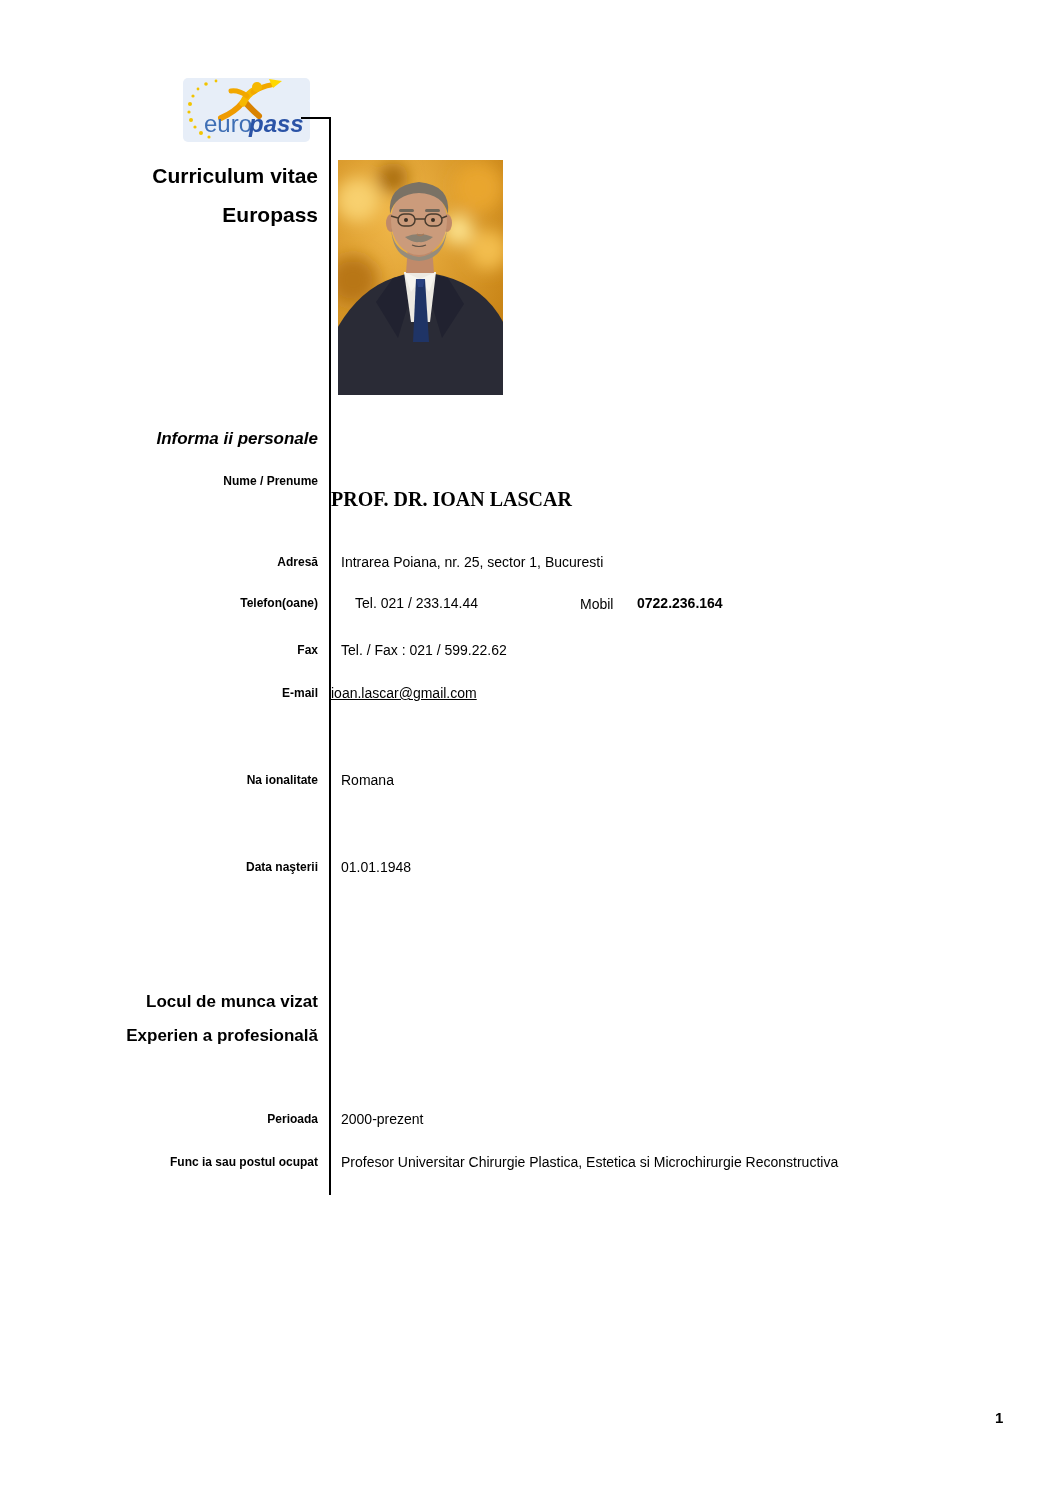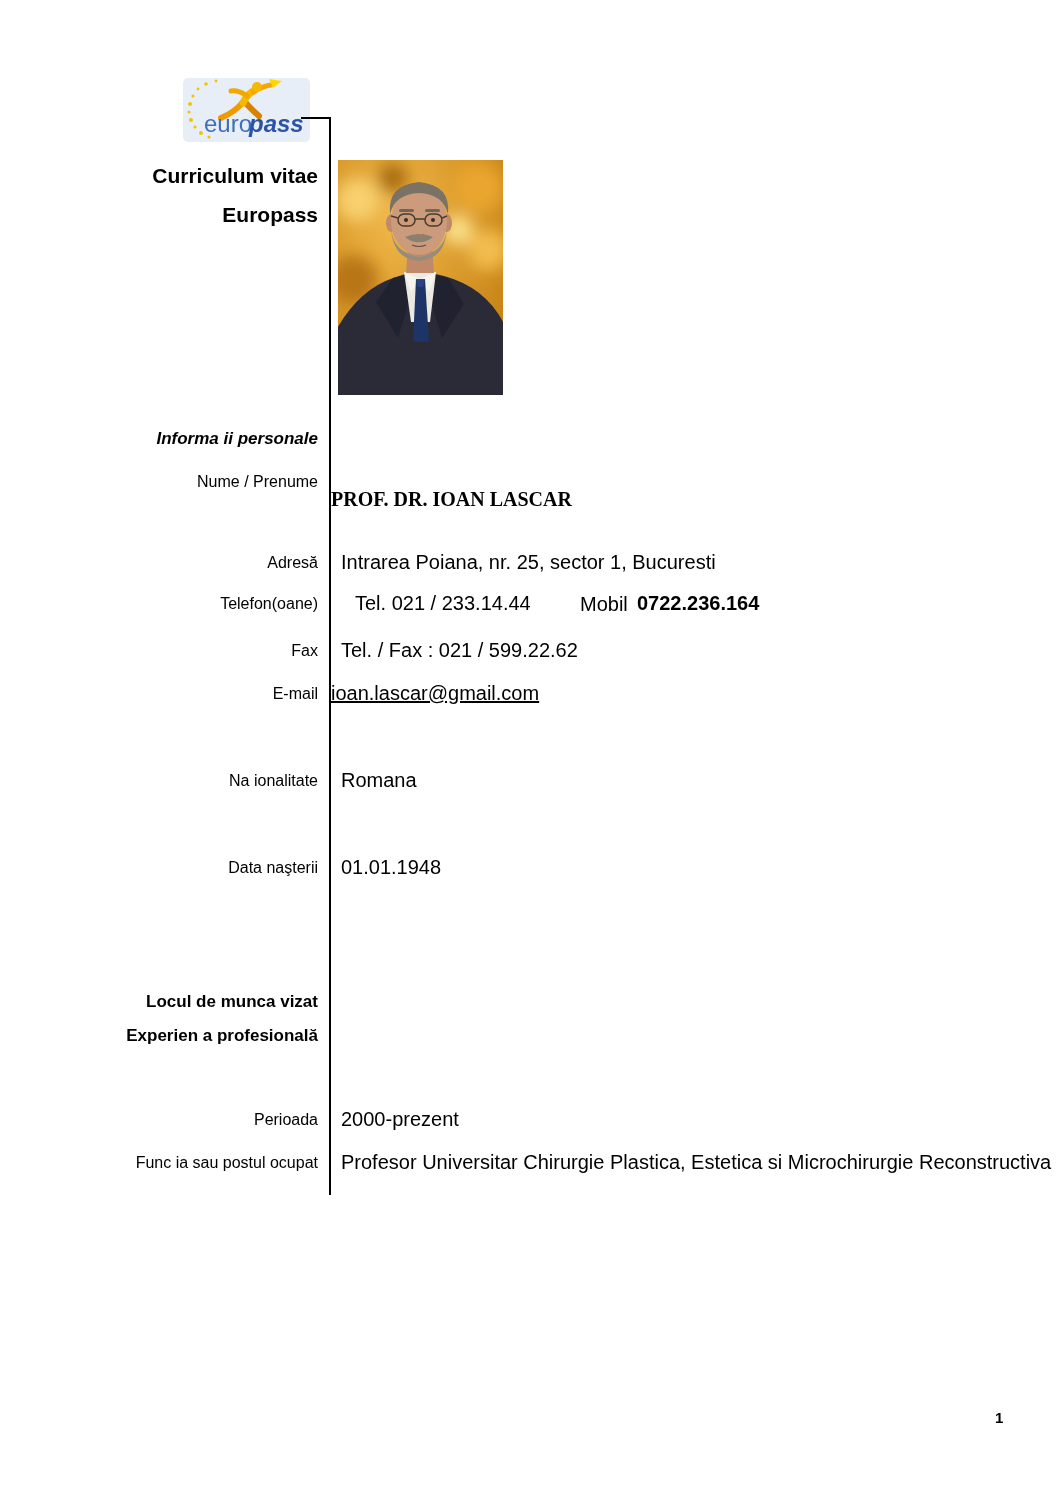--- a/index.html
+++ b/index.html
@@ -17,31 +17,31 @@
   
   .logo { position: absolute; left: 183px; top: 78px; width: 127px; height: 64px; }
 
   
   .connector-h { position: absolute; left: 301px; top: 117px; width: 30px; height: 2px; background: #000; }
   .divider-v   { position: absolute; left: 329px; top: 117px; width: 2px; height: 1078px; background: #000; }
 
   
   .lbl {
     position: absolute; left: 0; width: 318px;
-    text-align: right; font-size: 16px; line-height: 19px;
+    text-align: right; font-size: 12px; line-height: 19px; font-weight: bold;
   }
   .lbl.bold { font-weight: bold; font-size: 17px; }
 
   .title {
     position: absolute; left: 0; width: 318px; text-align: right;
     font-size: 21px; font-weight: bold;
   }
 
   
-  .val { position: absolute; left: 341px; font-size: 20px; line-height: 19px; white-space: nowrap; text-align: right; }
+  .val { position: absolute; left: 341px; font-size: 14px; line-height: 19px; white-space: nowrap; text-align: right; }
 
   .name-val {
     position: absolute; left: 331px; top: 468px;
     font-family: "Liberation Serif", serif;
     font-weight: bold; font-size: 20px; white-space: nowrap; margin-top: 20px;
   }
 
   .email-link {
     color: #000000; text-decoration: underline; cursor: pointer;
   }

